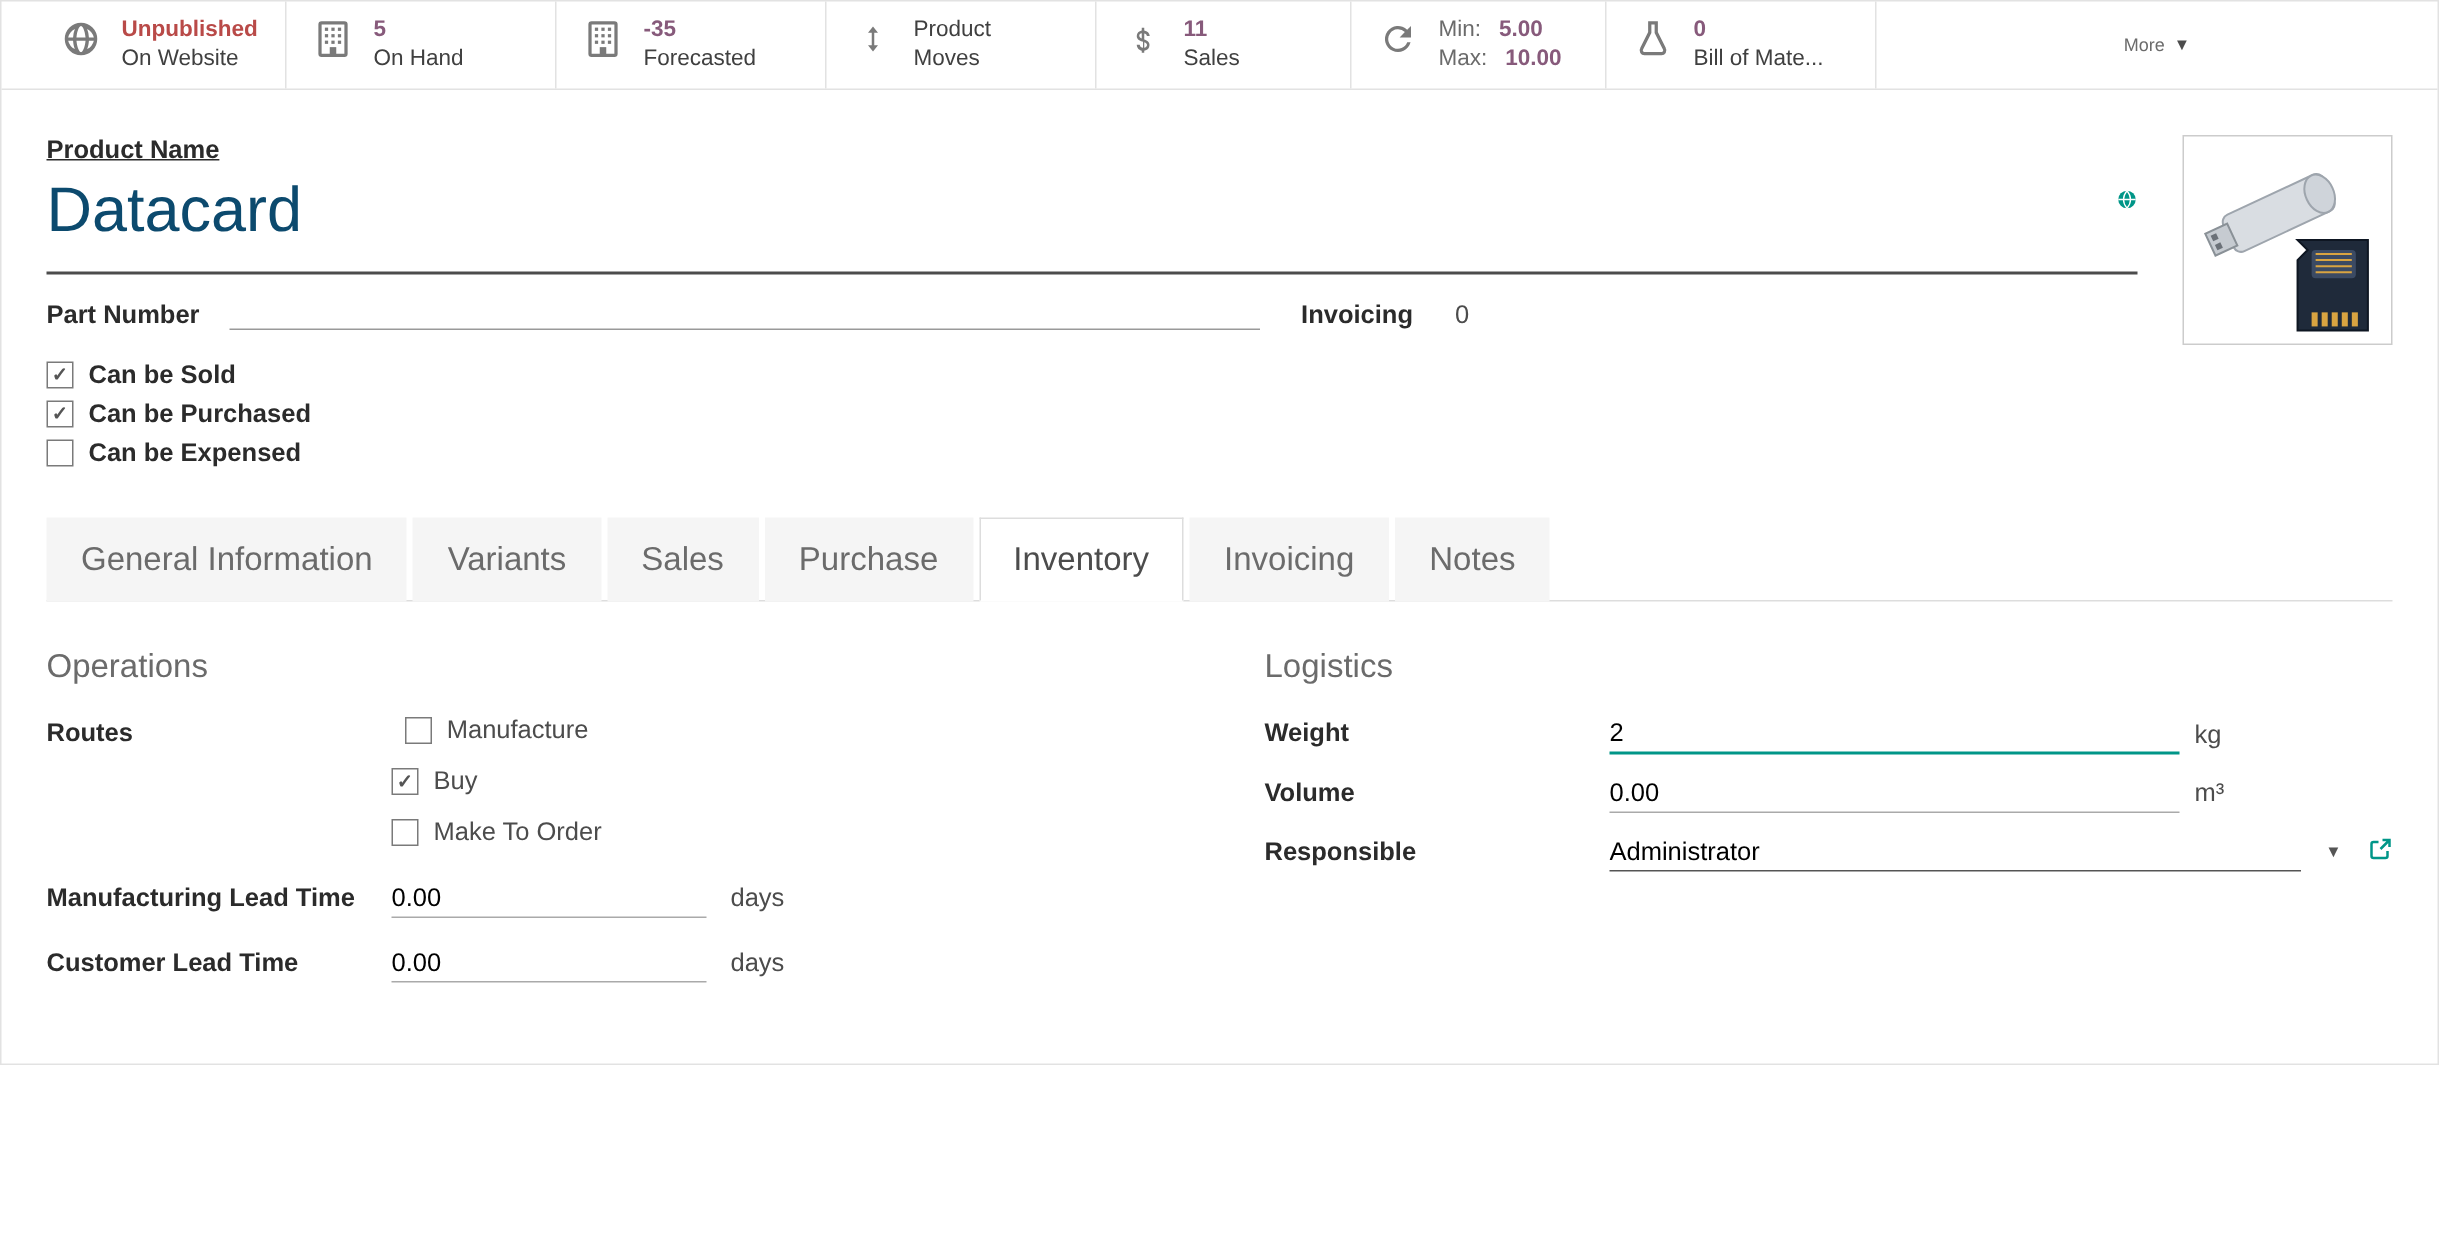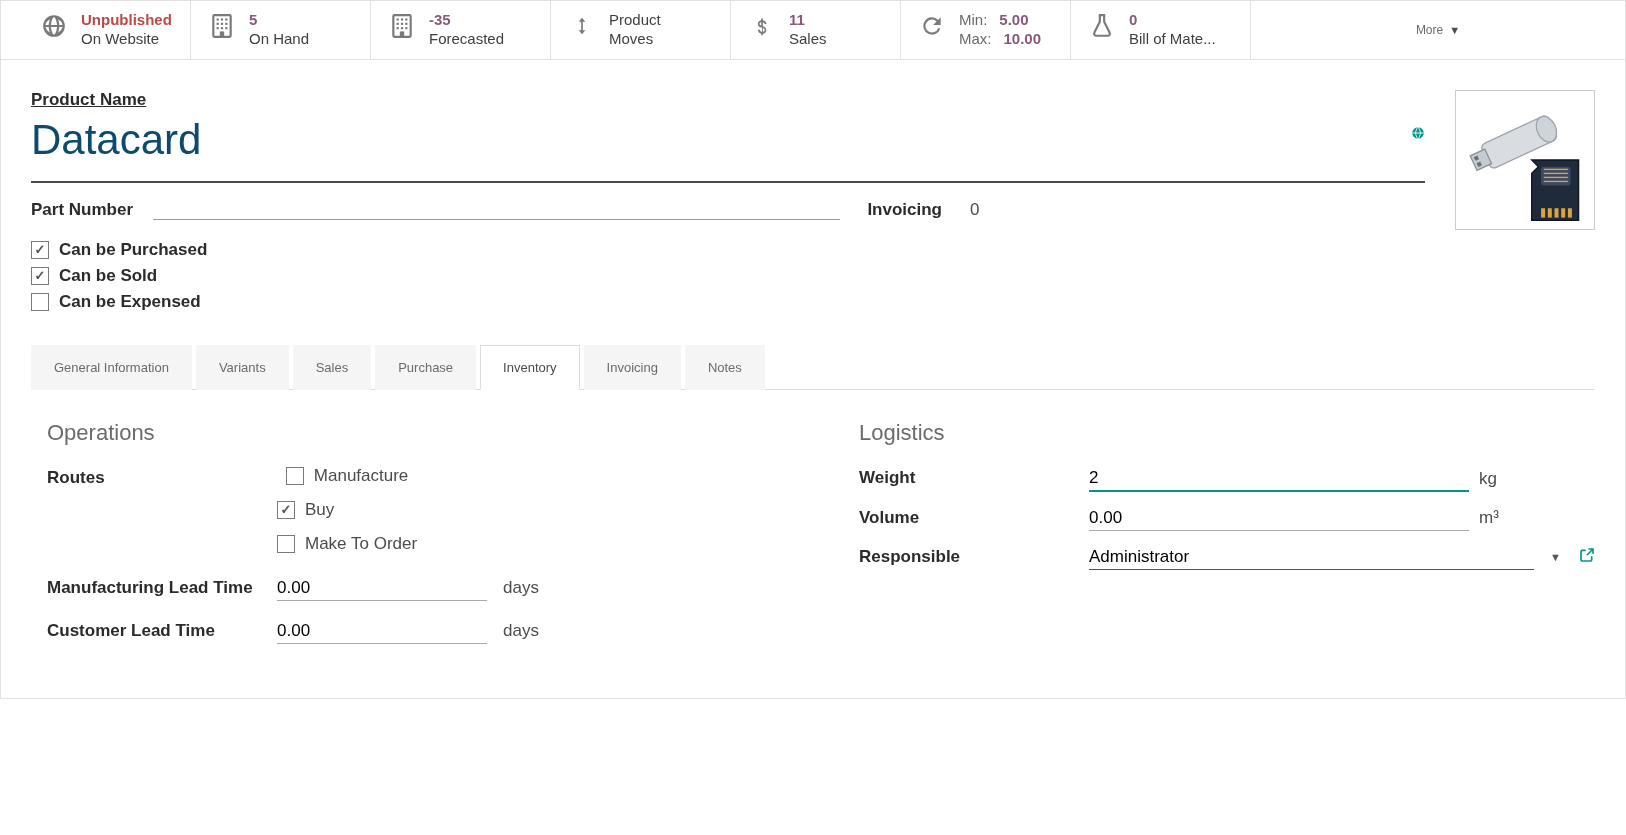--- a/index.html
+++ b/index.html
@@ -124,41 +124,41 @@
   .product-image-box svg { width: 100%; height: 100%; }
   
   .tabs {
     display: flex;
     border-bottom: 1px solid #ddd;
     margin-top: 26px;
   }
   .tab {
     padding: 14px 22px;
     color: #6b6b6b;
-    font-size: 13px;
+    font-size: 22px;
     cursor: pointer;
     background: #f5f5f5;
     border: 1px solid transparent;
     margin-right: 4px;
     position: relative;
     top: 1px;
   }
   .tab.active {
     background: #fff;
     color: #4c4c4c;
     border: 1px solid #ddd;
     border-bottom: 1px solid #fff;
   }
   
   .tab-body {
     display: flex;
     gap: 60px;
     padding-top: 30px;
   }
-  .col { flex: 1; margin-left: 16px; }
+  .col { flex: 1; }
   .section-title { font-size: 22px; color: #6b6b6b; margin-bottom: 20px; font-weight: 400; }
   .form-row { display: flex; align-items: flex-start; margin-bottom: 14px; }
   .form-row > .flabel { flex: 0 0 230px; font-weight: 700; font-size: 17px; color: #2b2b2b; line-height: 1.4; }
   .form-row.logistics > .flabel { flex: 0 0 230px; }
   .form-row > .fvalue { flex: 1; display: flex; align-items: center; gap: 10px; }
   .route-checks { display: flex; flex-direction: column; gap: 14px; }
   .route-checks .route-label { font-size: 17px; color: #4c4c4c; }
   .num-input {
     border: none;
     border-bottom: 1px solid #aaa;
@@ -330,25 +330,25 @@
             <input class="underline-input" style="flex: 1 1 0%;" value="">
           </div>
           <div class="sub-field revision">
             <span class="lbl">Invoicing</span>
             <span class="val">0</span>
           </div>
         </div>
         <div class="check-list">
           <div class="check-row">
             <span class="odoo-checkbox checked"></span>
-            <span class="check-label">Can be Purchased</span>
+            <span class="check-label">Can be Sold</span>
           </div>
           <div class="check-row">
             <span class="odoo-checkbox checked"></span>
-            <span class="check-label">Can be Sold</span>
+            <span class="check-label">Can be Purchased</span>
           </div>
           <div class="check-row">
             <span class="odoo-checkbox"></span>
             <span class="check-label">Can be Expensed</span>
           </div>
         </div>
       </div>
       <div class="product-image-box">
         <svg viewBox="0 0 100 100">
 

